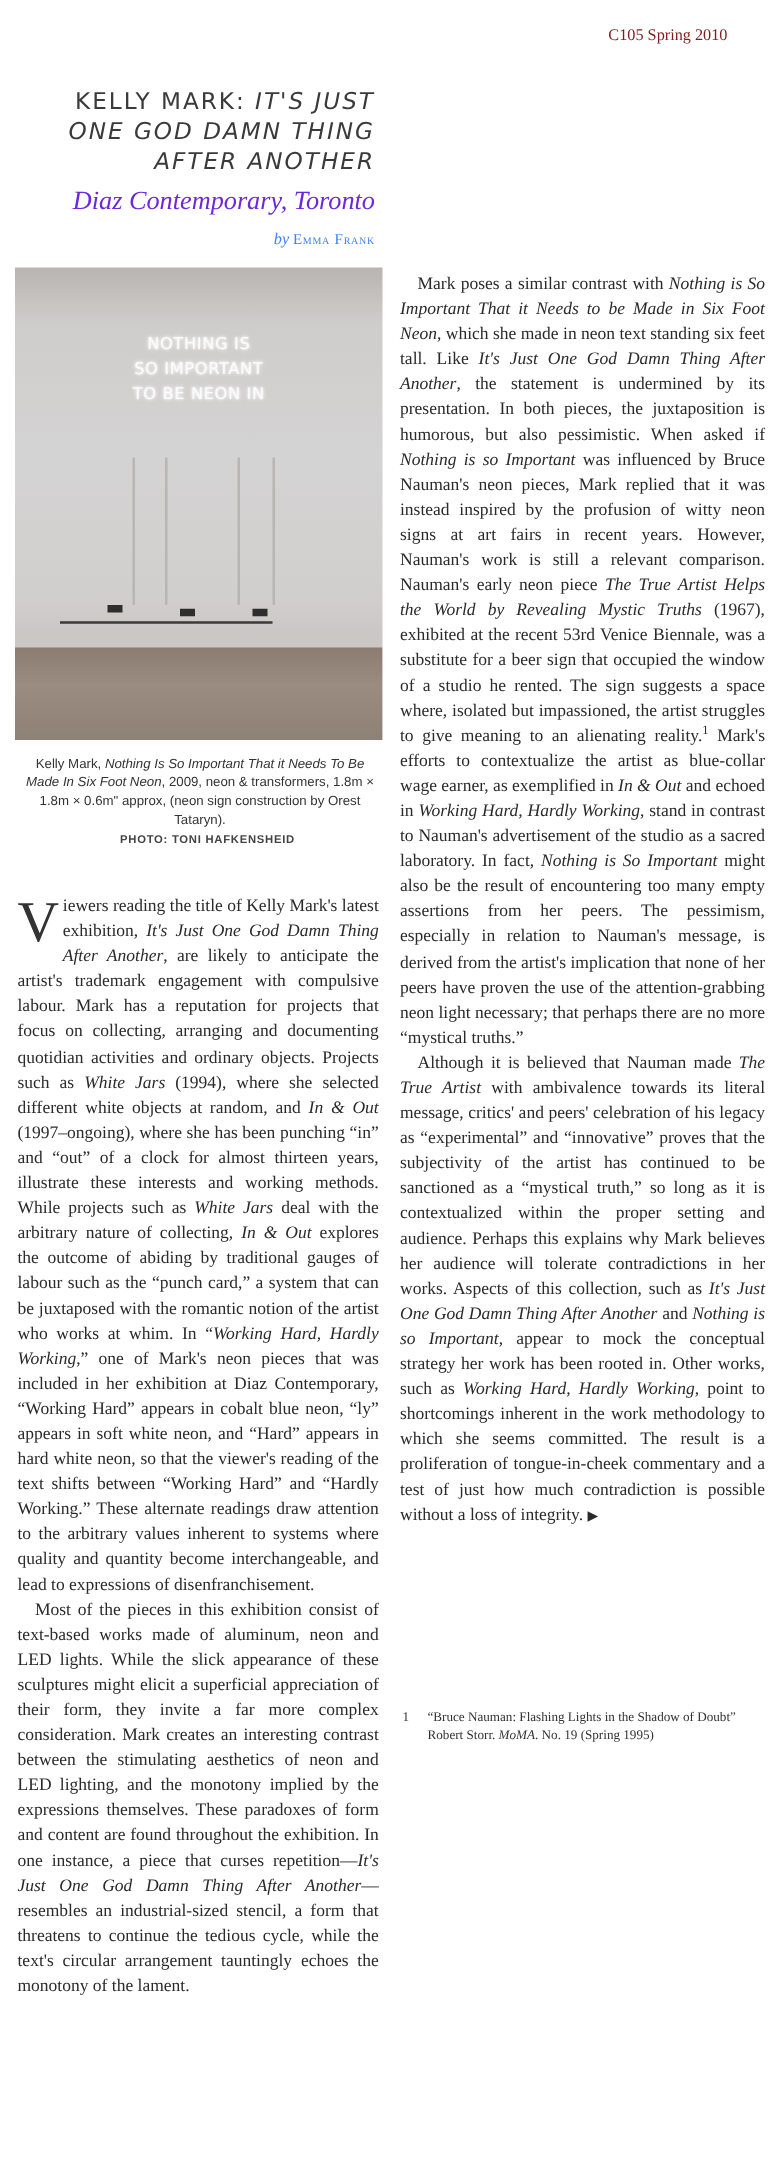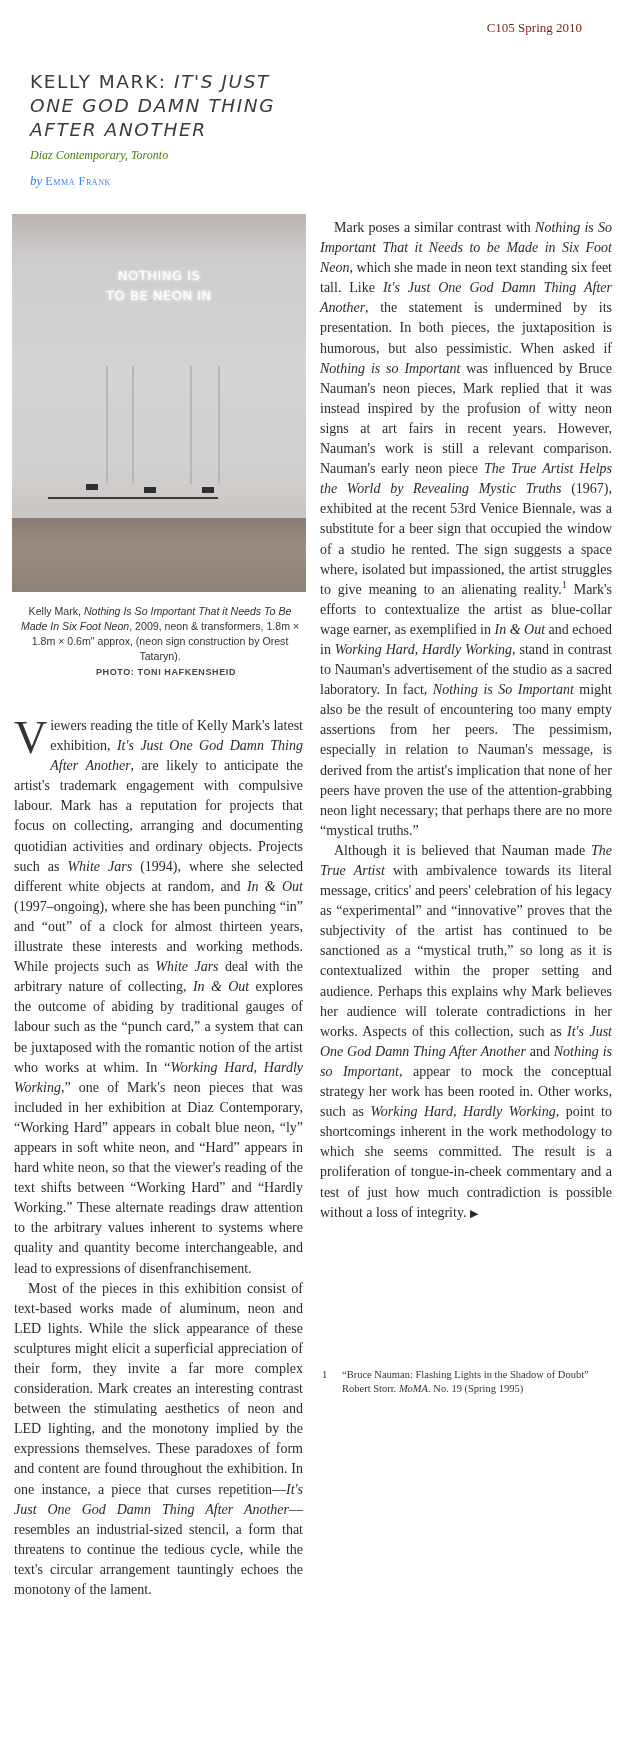--- a/index.html
+++ b/index.html
@@ -1,23 +1,23 @@
 <!DOCTYPE html>
 <html><head>
 <meta charset="utf-8">
 <style>
   html, body { margin: 0; padding: 0; background: #ffffff; }
   body { width: 625px; height: 1741px; position: relative; overflow: hidden;
          font-family: "Liberation Serif", "DejaVu Serif", serif; color: #2a2a2a; }
   .issue { position: absolute; top: 20px; right: 43px; font-size: 13px; color: #7f1d1d; }
-  .header { position: absolute; top: 70px; left: 30px; width: 282px; text-align: left; }
+  .header { position: absolute; top: 70px; left: 18px; width: 282px; text-align: right; }
   .title { font-family: "DejaVu Sans", "Liberation Sans", sans-serif; font-size: 18.5px;
            letter-spacing: 1.6px; line-height: 24px; color: #3a3a3a; font-weight: normal; margin: 0; }
   .title i { font-style: italic; }
-  .venue { font-style: italic; font-size: 12px; margin-top: 6px; color: #4d7c0f; }
+  .venue { font-style: italic; font-size: 21px; margin-top: 6px; color: #6d28d9; }
   .byline { font-size: 12px; margin-top: 10px; color: #3b82f6; }
   .byline .by { font-style: italic; font-size: 13px; }
   .byline .author { font-variant: small-caps; letter-spacing: 0.6px; }
 
   .photo { position: absolute; top: 214px; left: 12px; width: 294px; height: 378px; overflow: hidden;
            background: linear-gradient(180deg, #b9b4b1 0%, #cfcdcc 12%, #d4d3d3 40%, #d1cfce 70%, #cbc7c5 77%); }
   .photo .floor { position: absolute; left: 0; right: 0; bottom: 0; height: 74px;
            background: linear-gradient(180deg, #8a7c70 0%, #9a8c80 40%, #8e8176 100%); }
   .photo .neon { position: absolute; top: 52px; left: 0; right: 0; text-align: center;
            font-family: "DejaVu Sans", sans-serif; font-size: 13px; line-height: 20px; color: #fbfbfb;
@@ -58,20 +58,21 @@
   <div class="venue">Diaz Contemporary, Toronto</div>
   <div class="byline">
     <span class="by">by</span>
     <span class="author">Emma Frank</span>
   </div>
 </div>
 
 <div class="photo">
   <div class="neon">
     <div>NOTHING IS</div>
+    <div>SO IMPORTANT</div>
     <div>TO BE NEON IN</div>
   </div>
   <div class="cable" style="left:94px; top:152px; height:118px;"></div>
   <div class="cable" style="left:120px; top:152px; height:118px;"></div>
   <div class="cable" style="left:178px; top:152px; height:118px;"></div>
   <div class="cable" style="left:206px; top:152px; height:118px;"></div>
   <div class="box" style="left:74px; top:270px;"></div>
   <div class="box" style="left:132px; top:273px;"></div>
   <div class="box" style="left:190px; top:273px;"></div>
   <div class="wire" style="left:36px; top:283px; width:170px;"></div>

